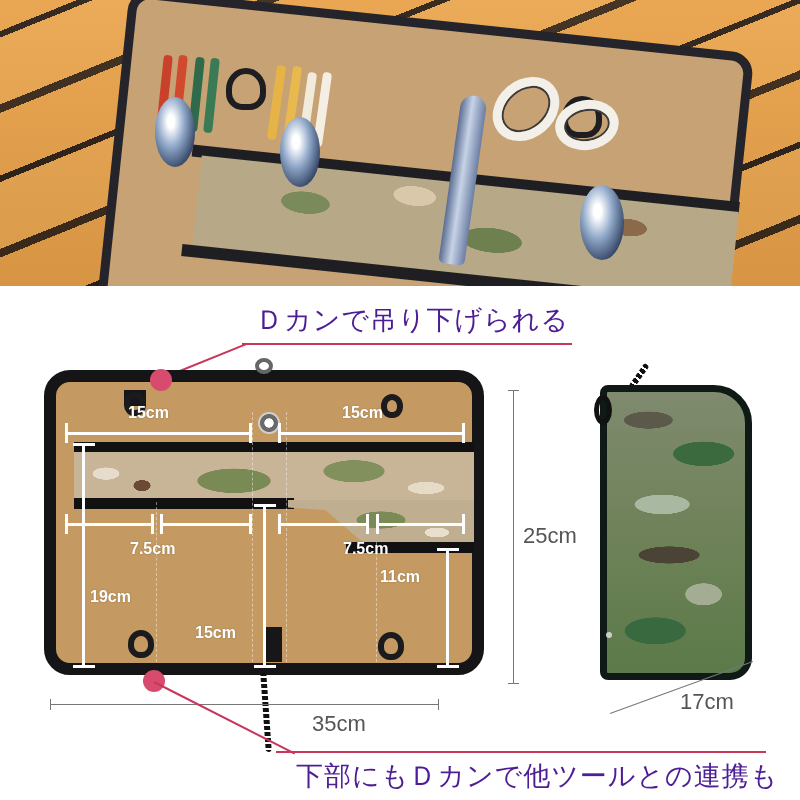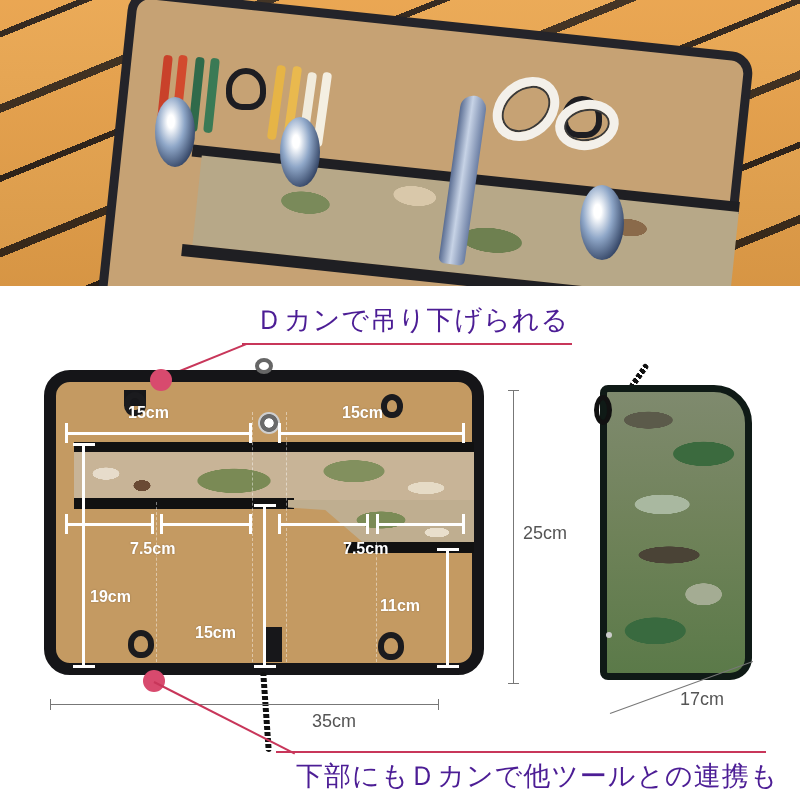--- a/index.html
+++ b/index.html
@@ -50,21 +50,21 @@
     clip-path:polygon(0 0,100% 0,100% 100%,45% 100%,20% 20%,0 15%); }
   .dim { background:#fff; }
   .dim-label { color:#fff; font-weight:bold; font-size:16px; white-space:nowrap; text-shadow:0 0 2px rgba(0,0,0,0.25); }
   .od-ring { width:22px; height:24px; border:6px solid #1b1b1e; border-radius:50% 50% 45% 45%; box-sizing:border-box; }
   .strap { background:#17171a; }
   .stitch { border-left:1px dashed rgba(255,255,255,0.45); }
   .top-grommet { width:22px; height:22px; border-radius:50%; background:radial-gradient(circle,#fff 0 28%, #6a6a6a 32% 55%, #cfcfcf 60%); }
 
   
   .gline { background:#777; }
-  .glabel { color:#555; font-size:18px; white-space:nowrap; }
+  .glabel { color:#555; font-size:22px; white-space:nowrap; }
 
   
   .closed-case { left:600px; top:385px; width:152px; height:295px; border:7px solid #0f1a16; border-radius:8px 38px 22px 8px; box-sizing:border-box;
     background:
       radial-gradient(ellipse 40px 14px at 30% 10%, #5b5a4a 60%, transparent 62%),
       radial-gradient(ellipse 50px 20px at 70% 22%, #3b6a3e 60%, transparent 62%),
       radial-gradient(ellipse 45px 16px at 40% 40%, #a9b8a0 60%, transparent 62%),
       radial-gradient(ellipse 50px 14px at 45% 58%, #4a4336 60%, transparent 62%),
       radial-gradient(ellipse 30px 18px at 70% 72%, #a4ac93 60%, transparent 62%),
       radial-gradient(ellipse 50px 22px at 35% 85%, #396a3f 60%, transparent 62%),
@@ -164,21 +164,21 @@
 <div class="abs dim-label" style="left:90px;top:588px;">19cm</div>
 
 <div class="abs dim" style="left:263px;top:506px;width:3px;height:161px;"></div>
 <div class="abs dim" style="left:254px;top:504px;width:22px;height:3px;"></div>
 <div class="abs dim" style="left:254px;top:665px;width:22px;height:3px;"></div>
 <div class="abs dim-label" style="left:195px;top:624px;">15cm</div>
 
 <div class="abs dim" style="left:446px;top:550px;width:3px;height:117px;"></div>
 <div class="abs dim" style="left:437px;top:548px;width:22px;height:3px;"></div>
 <div class="abs dim" style="left:437px;top:665px;width:22px;height:3px;"></div>
-<div class="abs dim-label" style="left:380px;top:597px;">11cm</div>
+<div class="abs dim-label" style="left:380px;top:568px;">11cm</div>
 
 <div class="abs cord" style="left:263px;top:672px;height:80px;transform:rotate(-4deg);"></div>
 
 <div class="abs gline" style="left:50px;top:704px;width:388px;height:1px;"></div>
 <div class="abs gline" style="left:50px;top:699px;width:1px;height:11px;"></div>
 <div class="abs gline" style="left:438px;top:699px;width:1px;height:11px;"></div>
 <div class="abs glabel" style="left:312px;top:711px;">35cm</div>
 
 <div class="abs gline" style="left:513px;top:390px;width:1px;height:294px;"></div>
 <div class="abs gline" style="left:508px;top:390px;width:11px;height:1px;"></div>

